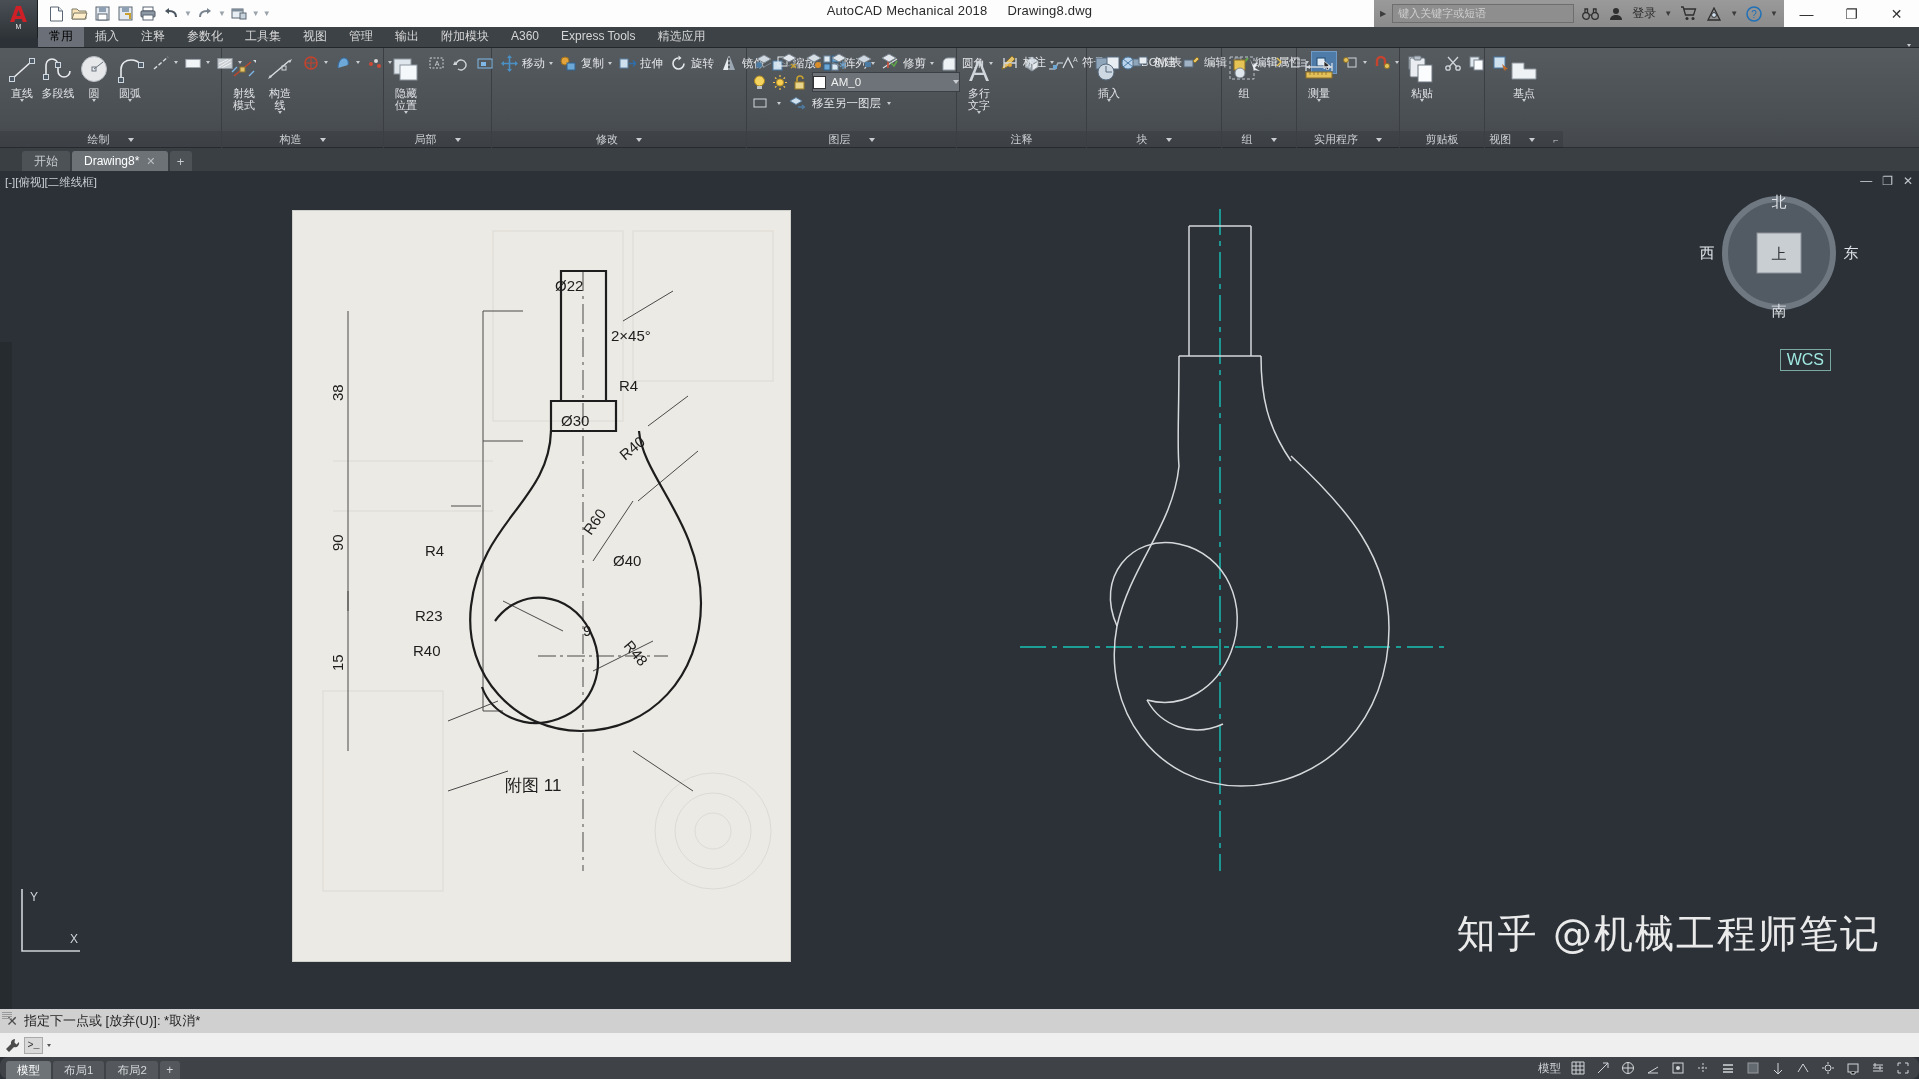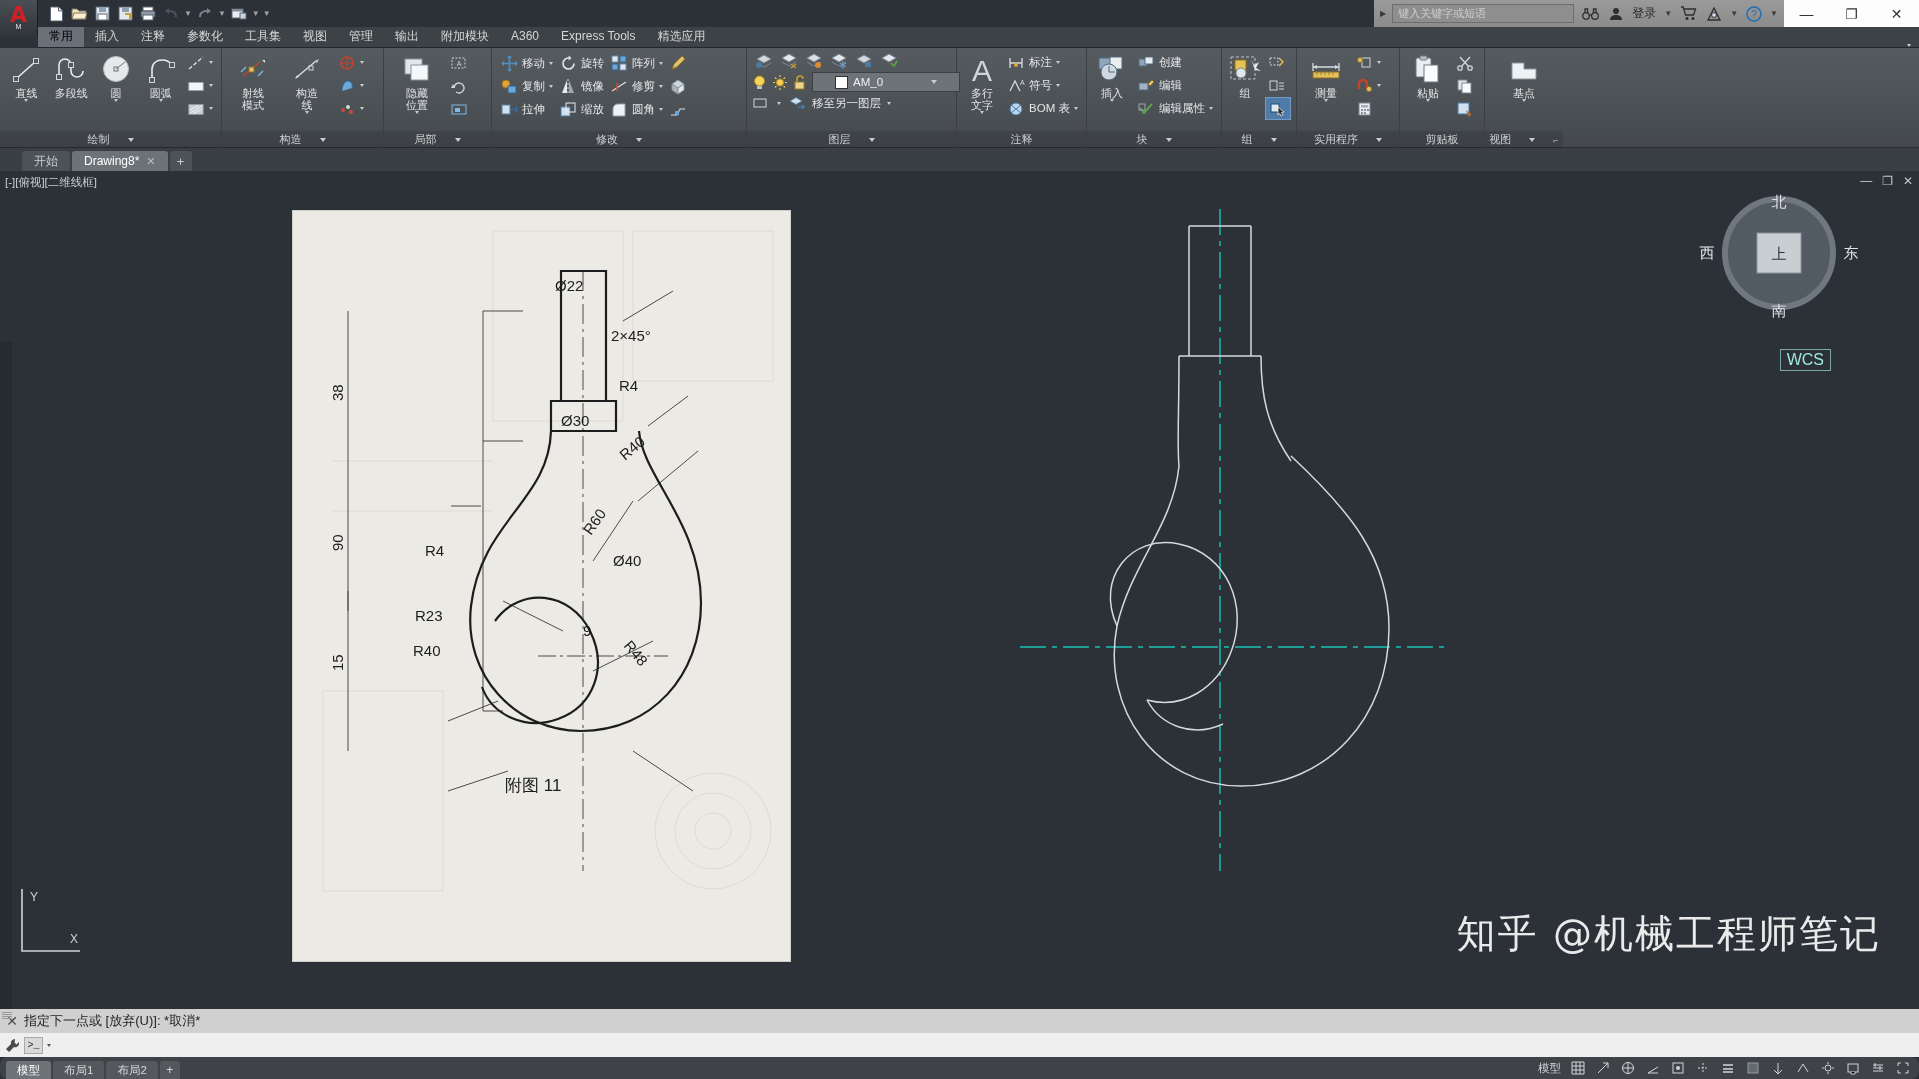--- a/index.html
+++ b/index.html
@@ -66,24 +66,24 @@
   .bigbtn { width:52px; display:flex; flex-direction:column; align-items:center;
             padding-top:2px; }
   .bigbtn .glyph { width:34px; height:34px; display:flex; align-items:center;
                    justify-content:center; }
   .bigbtn .lbl { font-size:11px; color:#e2e4e6; text-align:center; line-height:12px;
                  margin-top:0; }
   .smrow { display:flex; align-items:center; gap:4px; height:23px; padding:0 3px; }
   .smrow .glyph { width:18px; height:18px; display:flex; align-items:center;
                   justify-content:center; }
   .smrow .lbl { font-size:11.5px; color:#e4e6e8; white-space:nowrap; }
-  .col { display:flex; flex-direction:column; justify-content:center; }
+  .col { display:flex; justify-content:center; }
 
   .layer-combo { width:148px; height:20px; background:#6d7378; border:1px solid #3c4044;
-                 display:flex; align-items:center; gap:5px; padding:0 22px; }
+                 display:flex; align-items:center; gap:5px; padding:0 0; }
   .layer-combo .swatch { width:13px;height:13px;background:#fff;border:1px solid #333; }
   .layer-combo .lname { font-size:11.5px; color:#f0f0f0; flex:1; }
   svg { display:block; }
 
   
   .filetabs { position:absolute; left:0; top:148px; width:1919px; height:23px;
               background:#3a3f43; display:flex; align-items:flex-end; padding-left:22px; }
   .ftab { height:20px; display:flex; align-items:center; gap:7px; padding:0 12px;
           font-size:12px; color:#c9cdd0; background:#4d5257;
           border-radius:3px 3px 0 0; margin-right:2px; }
@@ -152,20 +152,25 @@
   .sb-right { margin-left:auto; display:flex; align-items:center; gap:9px;
               padding-right:8px; color:#d2d6d9; font-size:11.5px; }
   .sb-ico { width:16px; height:16px; display:flex; align-items:center;
             justify-content:center; color:#d2d6d9; }
 </style>
 </head>
 <body>
 
 <div id="app">
 
+  <div class="titlebar">
+    <div class="title-text">
+      <span>AutoCAD Mechanical 2018</span><span class="fname">Drawing8.dwg</span>
+    </div>
+  </div>
 
   <div class="appmenu">
     <div class="bigA">A</div>
     <div class="subM">M</div>
   </div>
 
   <div class="qat">
     <div class="qicon">
       <svg width="15" height="16" viewBox="0 0 15 16">
           <path d="M1.5 1h8l4 4v10h-12z" fill="#fff" stroke="#5a6673"></path>

